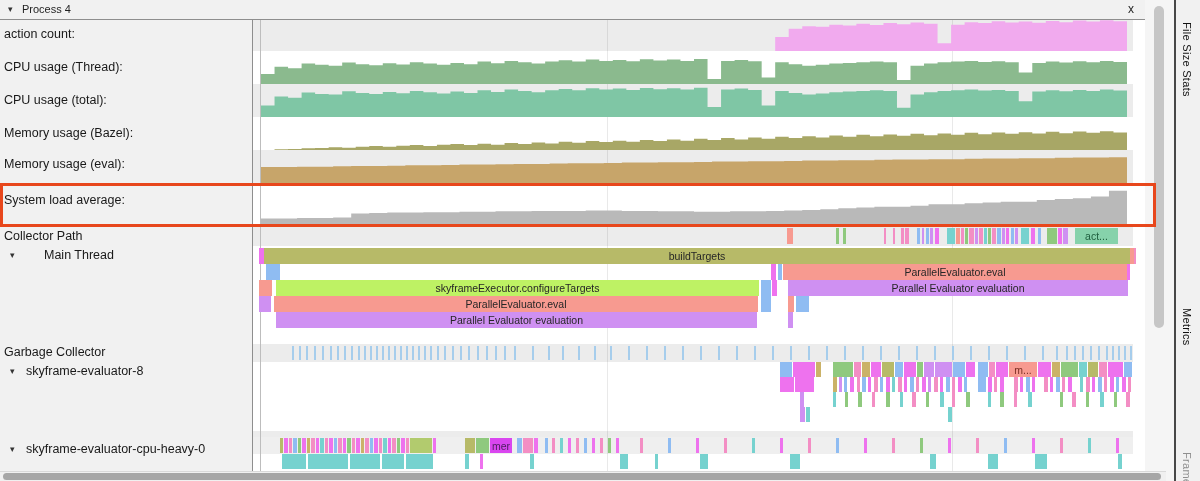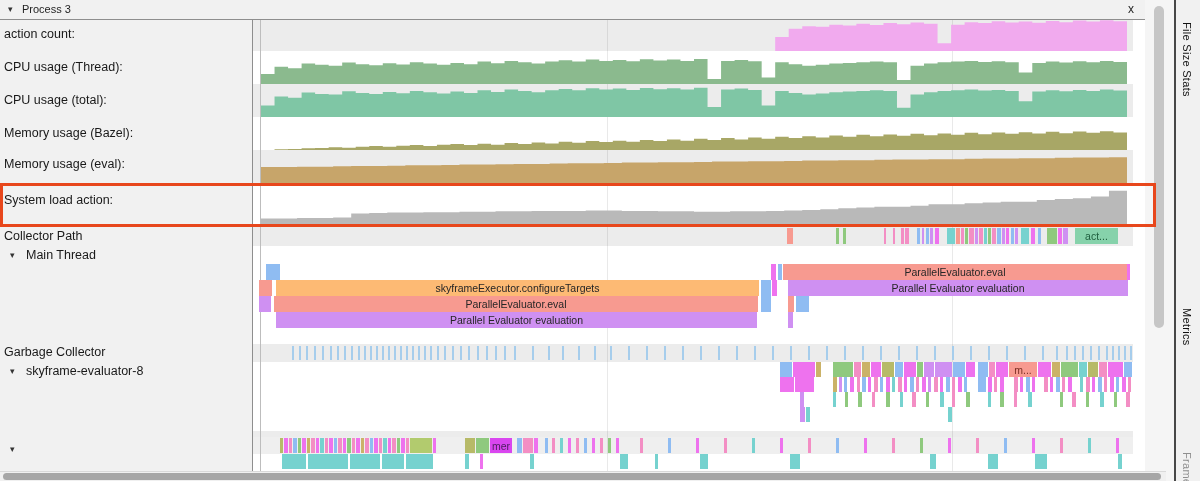--- a/index.html
+++ b/index.html
@@ -41,21 +41,21 @@
         border:3px solid #e8471c; z-index:6; pointer-events:none; }
 </style>
 </head>
 <body>
 
 <div class="stage">
   <div class="panel">
 
     <div class="hdr">
       <span class="tri">▾</span>
-      <span class="ttl">Process 3</span>
+      <span class="ttl">Process 4</span>
       <span class="cls">x</span>
     </div>
 
     <div class="labels"></div>
 
     <div class="strip" style="top:20px;height:31px;background:#ececec">
       <div class="chart">
           <svg viewBox="0 0 64 100" preserveAspectRatio="none">
             <path d="M0,100 L0,100 L1,100 L1,100 L2,100 L2,100 L3,100 L3,100 L4,100 L4,100 L5,100 L5,100 L6,100 L6,100 L7,100 L7,100 L8,100 L8,100 L9,100 L9,100 L10,100 L10,100 L11,100 L11,100 L12,100 L12,100 L13,100 L13,100 L14,100 L14,100 L15,100 L15,100 L16,100 L16,100 L17,100 L17,100 L18,100 L18,100 L19,100 L19,100 L20,100 L20,100 L21,100 L21,100 L22,100 L22,100 L23,100 L23,100 L24,100 L24,100 L25,100 L25,100 L26,100 L26,100 L27,100 L27,100 L28,100 L28,100 L29,100 L29,100 L30,100 L30,100 L31,100 L31,100 L32,100 L32,100 L33,100 L33,100 L34,100 L34,100 L35,100 L35,100 L36,100 L36,100 L37,100 L37,100 L38,100 L38,55 L39,55 L39,28 L40,28 L40,20 L41,20 L41,22 L42,22 L42,15 L43,15 L43,18 L44,18 L44,12 L45,12 L45,16 L46,16 L46,10 L47,10 L47,14 L48,14 L48,8 L49,8 L49,12 L50,12 L50,75 L51,75 L51,15 L52,15 L52,7 L53,7 L53,10 L54,10 L54,4 L55,4 L55,8 L56,8 L56,5 L57,5 L57,9 L58,9 L58,3 L59,3 L59,7 L60,7 L60,2 L61,2 L61,5 L62,5 L62,1 L63,1 L63,4 L64,4 L64,100 Z" fill="#f1aaee"></path>
           </svg>
@@ -103,28 +103,29 @@
 
     <div class="plotline"></div>
     <div class="grid" style="left:607px"></div>
     <div class="grid" style="left:952px"></div>
 
     <div class="rlabel" style="left:4px;top:27px">action count:</div>
     <div class="rlabel" style="left:4px;top:60px">CPU usage (Thread):</div>
     <div class="rlabel" style="left:4px;top:93px">CPU usage (total):</div>
     <div class="rlabel" style="left:4px;top:126px">Memory usage (Bazel):</div>
     <div class="rlabel" style="left:4px;top:157px">Memory usage (eval):</div>
-    <div class="rlabel" style="left:4px;top:193px">System load action:</div>
+    <div class="rlabel" style="left:4px;top:193px">System load average:</div>
     <div class="rlabel" style="left:4px;top:229px">Collector Path</div>
     <span class="tri2" style="left:10px;top:250px">▾</span>
-    <div class="rlabel" style="left:26px;top:248px">Main Thread</div>
+    <div class="rlabel" style="left:44px;top:248px">Main Thread</div>
     <div class="rlabel" style="left:4px;top:345px">Garbage Collector</div>
     <span class="tri2" style="left:10px;top:366px">▾</span>
     <div class="rlabel" style="left:26px;top:364px">skyframe-evaluator-8</div>
     <span class="tri2" style="left:10px;top:444px">▾</span>
+    <div class="rlabel" style="left:26px;top:442px">skyframe-evaluator-cpu-heavy-0</div>
 
     <div class="segrow" style="top:228px;height:16px">
         <div class="seg" style="left: 534px; width: 6px; background: rgb(247, 154, 144);"></div>
         <div class="seg" style="left: 583px; width: 3px; background: rgb(143, 201, 126);"></div>
         <div class="seg" style="left: 590px; width: 3px; background: rgb(143, 201, 126);"></div>
         <div class="seg" style="left: 631px; width: 2px; background: rgb(243, 142, 196);"></div>
         <div class="seg" style="left: 640px; width: 2px; background: rgb(243, 142, 196);"></div>
         <div class="seg" style="left: 648px; width: 3px; background: rgb(243, 142, 196);"></div>
         <div class="seg" style="left: 652px; width: 4px; background: rgb(243, 142, 196);"></div>
         <div class="seg" style="left: 664px; width: 3px; background: rgb(143, 188, 242);"></div>
@@ -150,32 +151,40 @@
         <div class="seg" style="left: 768px; width: 8px; background: rgb(118, 210, 207);"></div>
         <div class="seg" style="left: 778px; width: 4px; background: rgb(238, 114, 238);"></div>
         <div class="seg" style="left: 785px; width: 3px; background: rgb(143, 188, 242);"></div>
         <div class="seg" style="left: 794px; width: 10px; background: rgb(143, 201, 126);"></div>
         <div class="seg" style="left: 805px; width: 4px; background: rgb(238, 114, 238);"></div>
         <div class="seg" style="left: 810px; width: 5px; background: rgb(207, 144, 242);"></div>
         <div class="seg" style="left: 822px; width: 43px; background: rgb(134, 210, 171);">
           <span style="color: rgb(32, 96, 63);">act...</span>
         </div>
       </div>
+    <div class="segrow" style="top:248px;height:16px">
+        <div class="seg" style="left: 6px; width: 5px; background: rgb(238, 114, 238);"></div>
+        <div class="seg" style="left: 11px; width: 866px; background: rgb(183, 186, 104);">
+          <span>buildTargets</span>
+        </div>
+        <div class="seg" style="left: 877px; width: 4px; background: rgb(247, 154, 144);"></div>
+        <div class="seg" style="left: 881px; width: 2px; background: rgb(243, 142, 196);"></div>
+      </div>
     <div class="segrow" style="top:264px;height:16px">
         <div class="seg" style="left: 13px; width: 14px; background: rgb(143, 188, 242);"></div>
         <div class="seg" style="left: 518px; width: 5px; background: rgb(238, 114, 238);"></div>
         <div class="seg" style="left: 525px; width: 4px; background: rgb(143, 188, 242);"></div>
         <div class="seg" style="left: 530px; width: 344px; background: rgb(247, 154, 144);">
           <span>ParallelEvaluator.eval</span>
         </div>
         <div class="seg" style="left: 874px; width: 3px; background: rgb(238, 114, 238);"></div>
       </div>
     <div class="segrow" style="top:280px;height:16px">
         <div class="seg" style="left: 6px; width: 13px; background: rgb(247, 154, 144);"></div>
-        <div class="seg" style="left: 23px; width: 483px; background: #fdba74;">
+        <div class="seg" style="left: 23px; width: 483px; background: #bef264;">
           <span>skyframeExecutor.configureTargets</span>
         </div>
         <div class="seg" style="left: 508px; width: 10px; background: rgb(143, 188, 242);"></div>
         <div class="seg" style="left: 519px; width: 5px; background: rgb(238, 114, 238);"></div>
         <div class="seg" style="left: 535px; width: 340px; background: rgb(207, 144, 242);">
           <span>Parallel Evaluator evaluation</span>
         </div>
       </div>
     <div class="segrow" style="top:296px;height:16px">
         <div class="seg" style="left: 6px; width: 12px; background: rgb(207, 144, 242);"></div>

